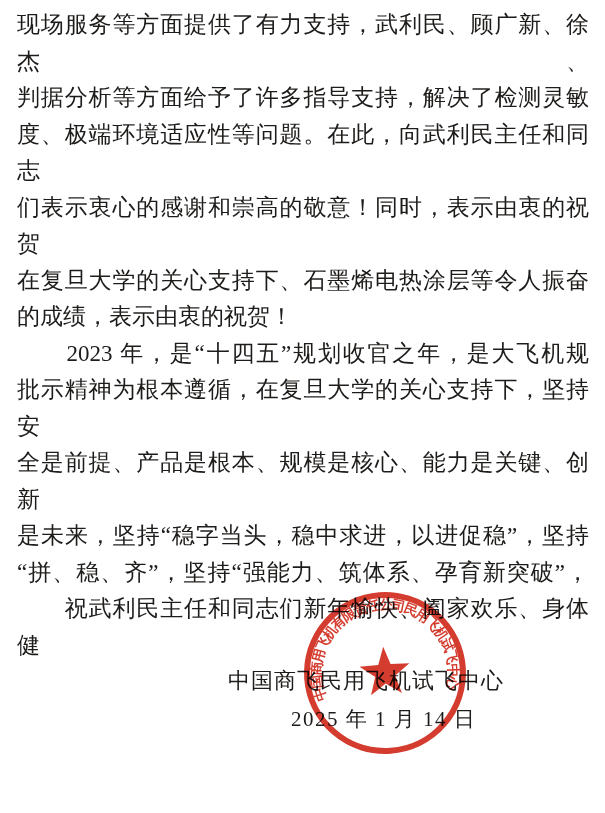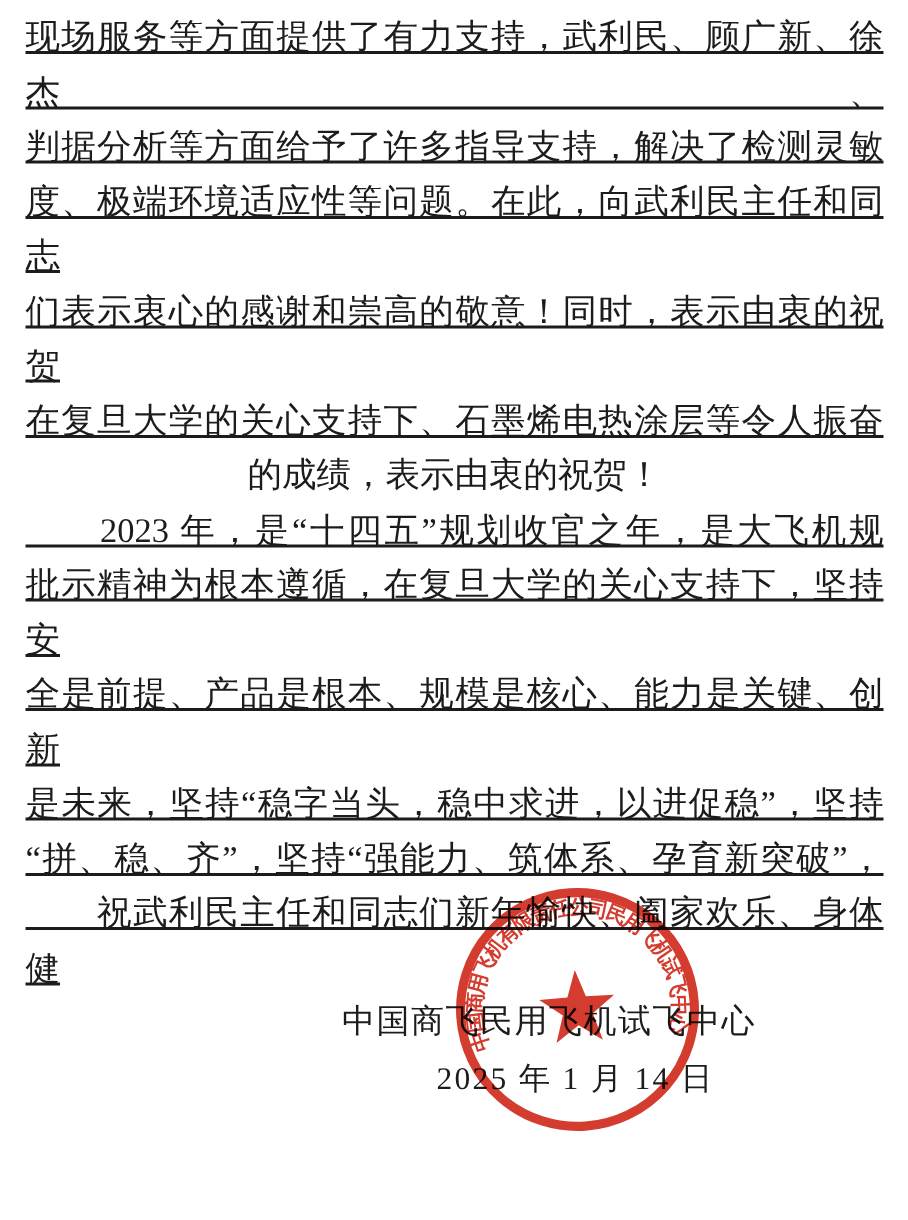--- a/index.html
+++ b/index.html
@@ -20,26 +20,25 @@
     left: 17px;
     top: 7px;
     width: 572px;
     font-size: 23px;
     line-height: 36.5px;
     color: #1e1c1a;
     letter-spacing: 0px;
   }
   .body-text .line {
     white-space: pre-wrap;
-    text-align: center;
+    text-align: left;
   }
   .body-text .line.fill {
     text-align: justify;
     text-align-last: justify;
-    text-decoration: underline;
   }
   .sig-org {
     position: absolute;
     left: 228px;
     top: 666px;
     font-size: 22px;
     letter-spacing: 1px;
     color: #1e1c1a;
     white-space: nowrap;
   }

